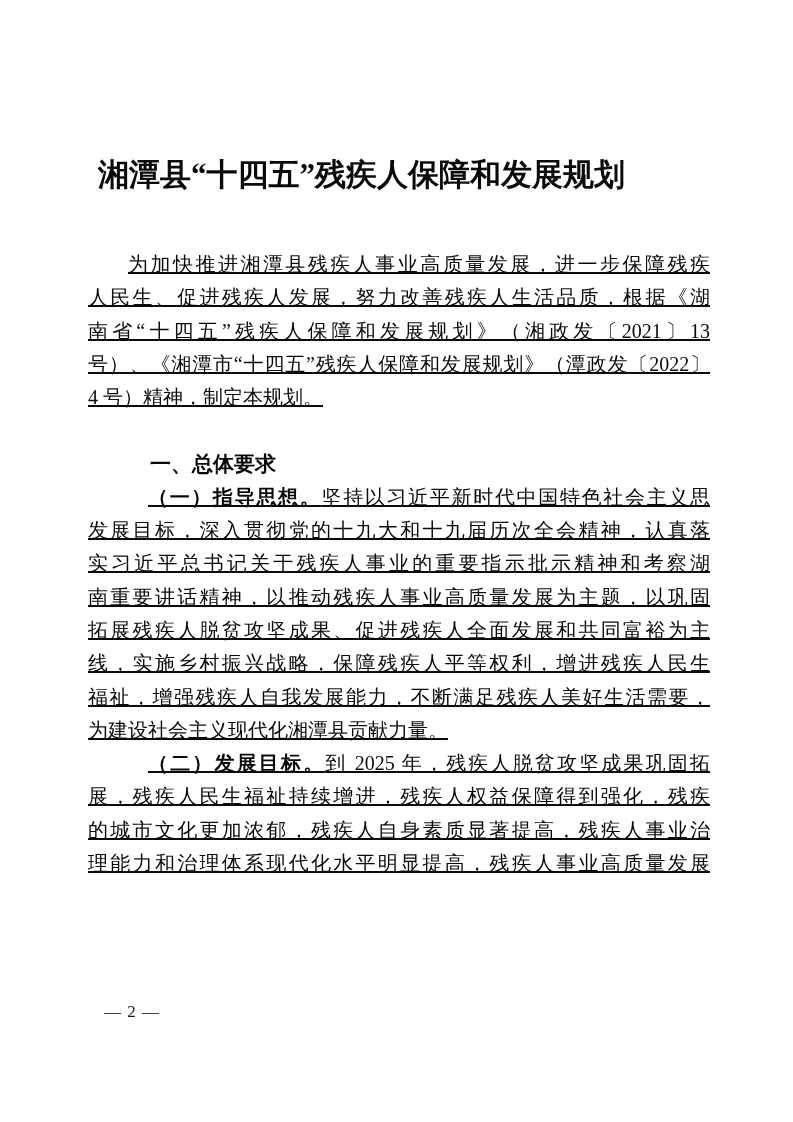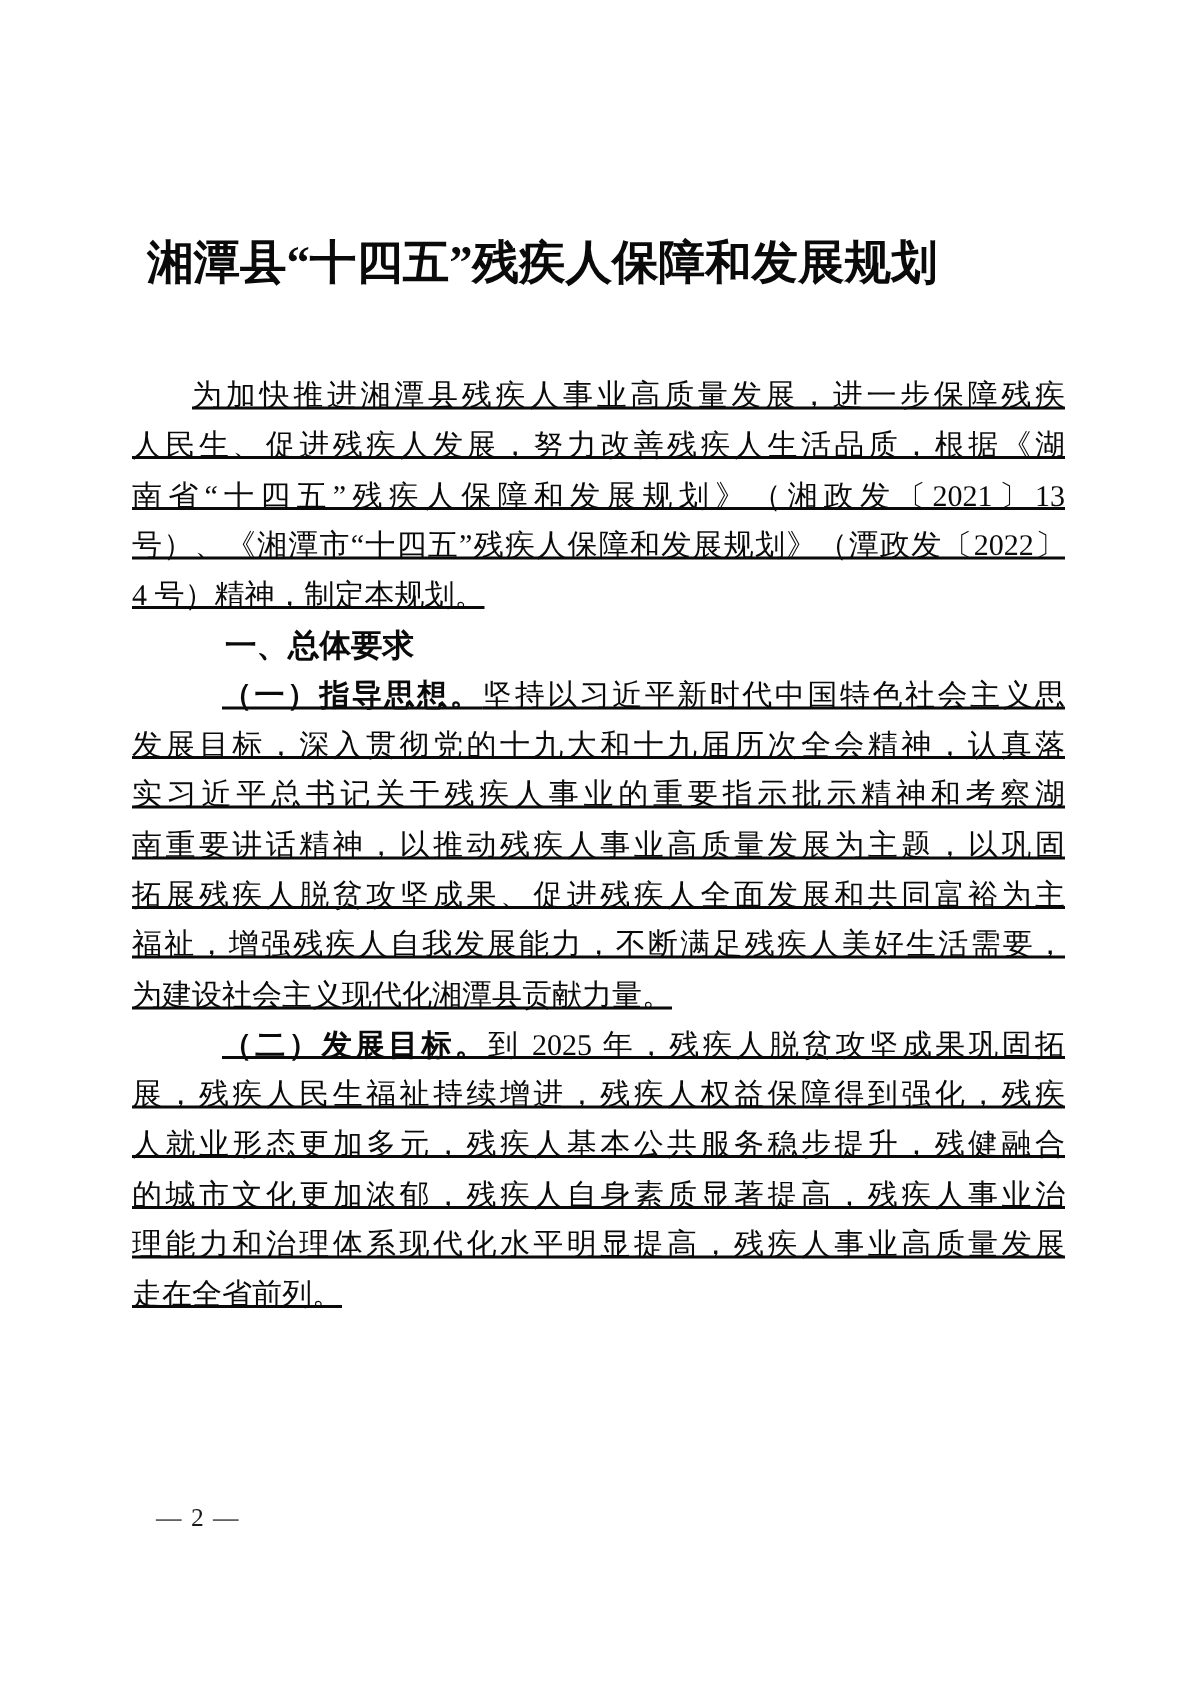--- a/index.html
+++ b/index.html
@@ -45,20 +45,21 @@
     font-family: "Liberation Sans", "DejaVu Sans", sans-serif;
     margin-left: 20px;
   }
   .heading-line {
     font-family: "Liberation Sans", "DejaVu Sans", sans-serif;
     font-weight: 700;
     font-size: 21px;
     line-height: 33.3px;
     height: 33.3px;
     padding-left: 62px;
+    margin-top: 33px;
   }
   .page-number {
     position: absolute;
     left: 104px;
     top: 1002px;
     font-size: 17px;
     letter-spacing: 1px;
     color: #1a1a1a;
   }
 </style>
@@ -76,27 +77,26 @@
         <div class="line">号）、《湘潭市“十四五”残疾人保障和发展规划》（潭政发〔2022〕</div>
         <div class="line last">4 号）精神，制定本规划。</div>
       </div>
       <div class="heading-line">一、总体要求</div>
       <div class="para">
         <div class="line indent"><span class="lead">（一）指导思想。</span>坚持以习近平新时代中国特色社会主义思</div>
         <div class="line">发展目标，深入贯彻党的十九大和十九届历次全会精神，认真落</div>
         <div class="line">实习近平总书记关于残疾人事业的重要指示批示精神和考察湖</div>
         <div class="line">南重要讲话精神，以推动残疾人事业高质量发展为主题，以巩固</div>
         <div class="line">拓展残疾人脱贫攻坚成果、促进残疾人全面发展和共同富裕为主</div>
+        <div class="line">线，实施乡村振兴战略，保障残疾人平等权利，增进残疾人民生</div>
         <div class="line">福祉，增强残疾人自我发展能力，不断满足残疾人美好生活需要，</div>
         <div class="line last">为建设社会主义现代化湘潭县贡献力量。</div>
       </div>
       <div class="para">
         <div class="line indent"><span class="lead">（二）发展目标。</span>到 2025 年，残疾人脱贫攻坚成果巩固拓</div>
         <div class="line">展，残疾人民生福祉持续增进，残疾人权益保障得到强化，残疾</div>
-        <div class="line">人就业形态更加多元，残疾人基本公共服务稳步提升，残健融合</div>
         <div class="line">的城市文化更加浓郁，残疾人自身素质显著提高，残疾人事业治</div>
         <div class="line">理能力和治理体系现代化水平明显提高，残疾人事业高质量发展</div>
-        <div class="line last">走在全省前列。</div>
       </div>
     </div>
 
   <div class="page-number">— 2 —</div>
 </div>
 
 </body></html>

